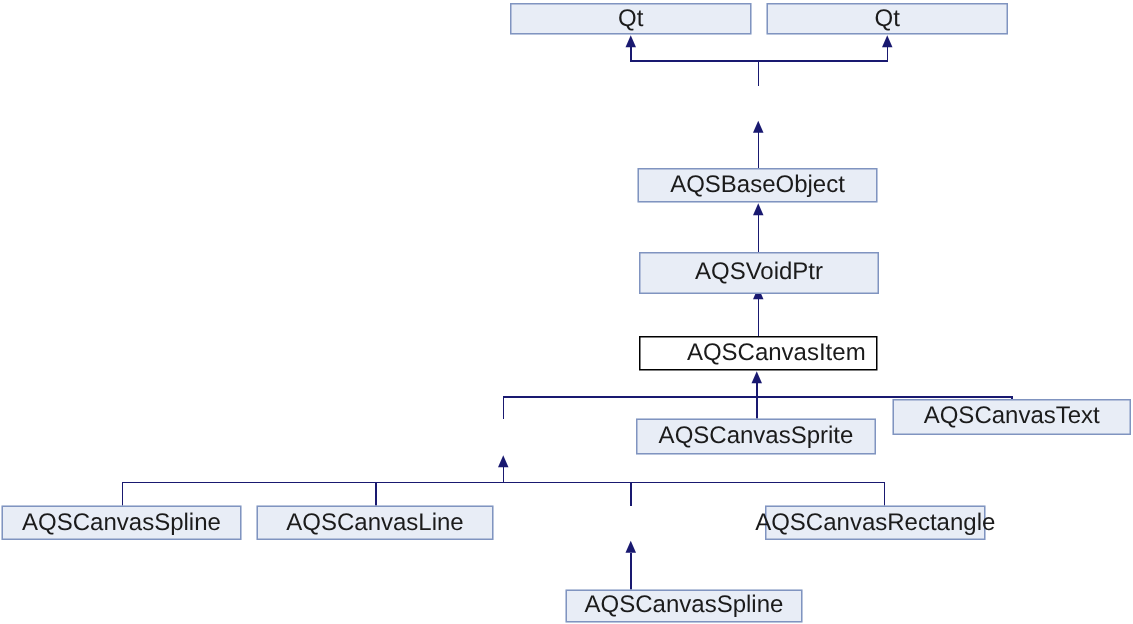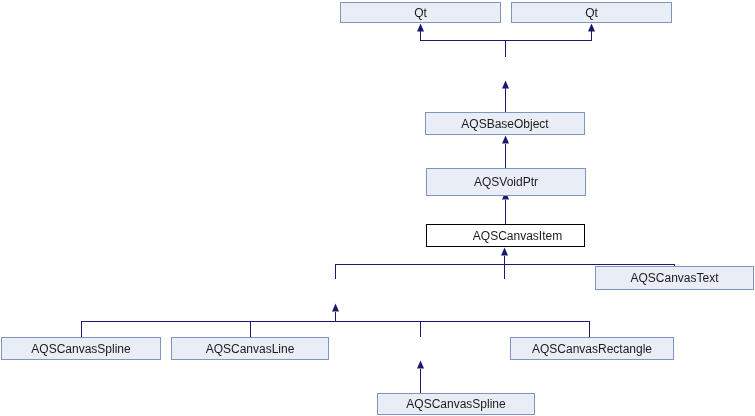--- a/index.html
+++ b/index.html
@@ -20,21 +20,21 @@
     overflow:hidden;
   }
   .edges{position:absolute;left:0;top:0;width:755px;height:416px;}
   .ln{fill:none;stroke:var(--edge);stroke-width:1;shape-rendering:crispEdges;}
   .ah{fill:var(--edge);stroke:none;}
   .node{
     position:absolute;box-sizing:border-box;
     border:1px solid var(--node-border);
     background:var(--node-fill);
     color:var(--text);
-    font-size:12px;
+    font-size:16px;
     display:flex;align-items:center;justify-content:center;
     white-space:nowrap;
     cursor:pointer;
   }
   .node.sel{
     background:var(--selected-fill);
     border-color:var(--selected-border);
     cursor:default;
     padding-left:24px;
   }
@@ -44,21 +44,21 @@
   .n2 {left:425px;top:57px; width:160px;height:23px;}
   .n3 {left:425px;top:112px;width:160px;height:23px;}
   .n4 {left:426px;top:168px;width:160px;height:28px;}
   .n5 {left:426px;top:224px;width:159px;height:23px;}
   .n6 {left:255px;top:279px;width:161px;height:24px;}
   .n7 {left:424px;top:279px;width:160px;height:24px;}
   .n8 {left:595px;top:266px;width:159px;height:24px;}
   .n9 {left:1px;  top:337px;width:160px;height:23px;}
   .n10{left:171px;top:337px;width:158px;height:23px;}
   .n11{left:341px;top:337px;width:160px;height:23px;}
-  .n12{left:510px;top:337px;width:164px;height:23px;}
+  .n12{left:510px;top:337px;width:147px;height:23px;}
   .n13{left:341px;top:393px;width:158px;height:22px;margin-left:36px;}
 </style>
 </head>
 <body>
 
 <div class="diagram">
 
   <svg class="edges" viewBox="0 0 755 416" xmlns="http://www.w3.org/2000/svg" aria-hidden="true">
 
     <g>
@@ -96,19 +96,20 @@
       <path class="ln" d="M420.5,393 V368.5"></path>
       <polygon class="ah" points="420.5,360.5 417,368.5 424,368.5"></polygon>
     </g>
   </svg>
 
   <div class="node n0">Qt</div>
   <div class="node n1">Qt</div>
   <div class="node n3">AQSBaseObject</div>
   <div class="node n4">AQSVoidPtr</div>
   <div class="node n5 sel">AQSCanvasItem</div>
+  <div class="node n7">AQSCanvasSprite</div>
   <div class="node n8">AQSCanvasText</div>
   <div class="node n9">AQSCanvasSpline</div>
   <div class="node n10">AQSCanvasLine</div>
   <div class="node n12">AQSCanvasRectangle</div>
   <div class="node n13">AQSCanvasSpline</div>
 
 </div>
 
 </body></html>

